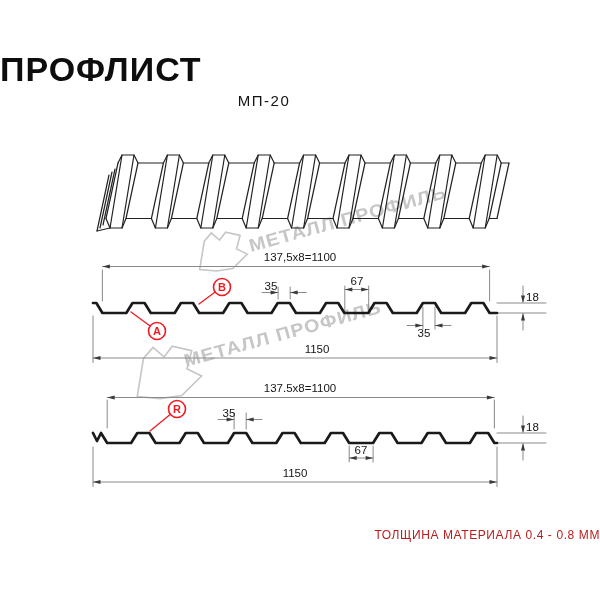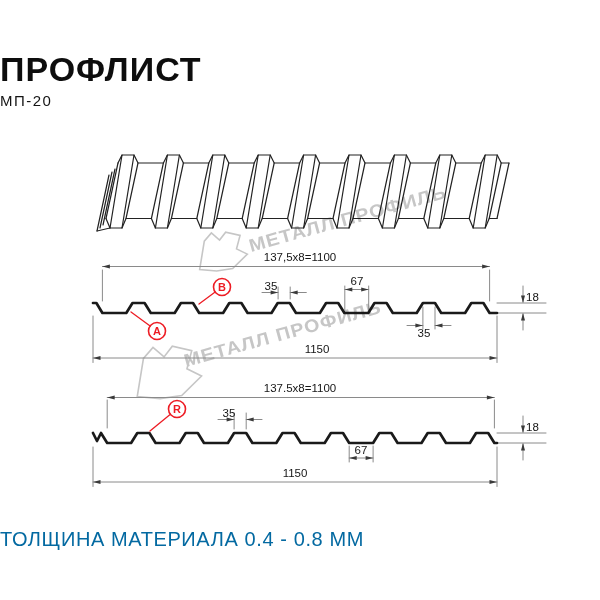--- a/index.html
+++ b/index.html
@@ -1,23 +1,23 @@
 <!DOCTYPE html>
 <html><head>
 <meta charset="utf-8">
 <style>
   html,body{margin:0;padding:0;background:#ffffff;}
   #stage{position:relative;width:600px;height:600px;background:#fff;overflow:hidden;
          font-family:"Liberation Sans", sans-serif;}
   .title{position:absolute;left:0;top:50px;width:600px;text-align:left;
          font-size:34px;font-weight:bold;letter-spacing:1px;color:#0d0d0d;}
-  .subtitle{position:absolute;left:0;top:92px;width:528px;text-align:left;
+  .subtitle{position:absolute;left:0;top:92px;width:528px;text-align:center;
          font-size:15px;letter-spacing:1.5px;color:#141414;}
-  .footer{position:absolute;left:0;top:528px;width:600px;text-align:left;
-         font-size:20px;letter-spacing:0.6px;color:#0369a1;}
+  .footer{position:absolute;left:0;top:528px;width:600px;text-align:right;
+         font-size:12px;letter-spacing:0.6px;color:#b91c1c;}
   svg{position:absolute;left:0;top:0;}
   .dimtxt{font-size:11.5px;fill:#151515;}
   .redtxt{font-size:11px;fill:#ed1c24;font-weight:bold;}
   .wmtxt{font-size:18px;font-weight:bold;fill:#c6c6c6;letter-spacing:1px;}
 </style>
 </head>
 <body>
 
 <div id="stage">
 

